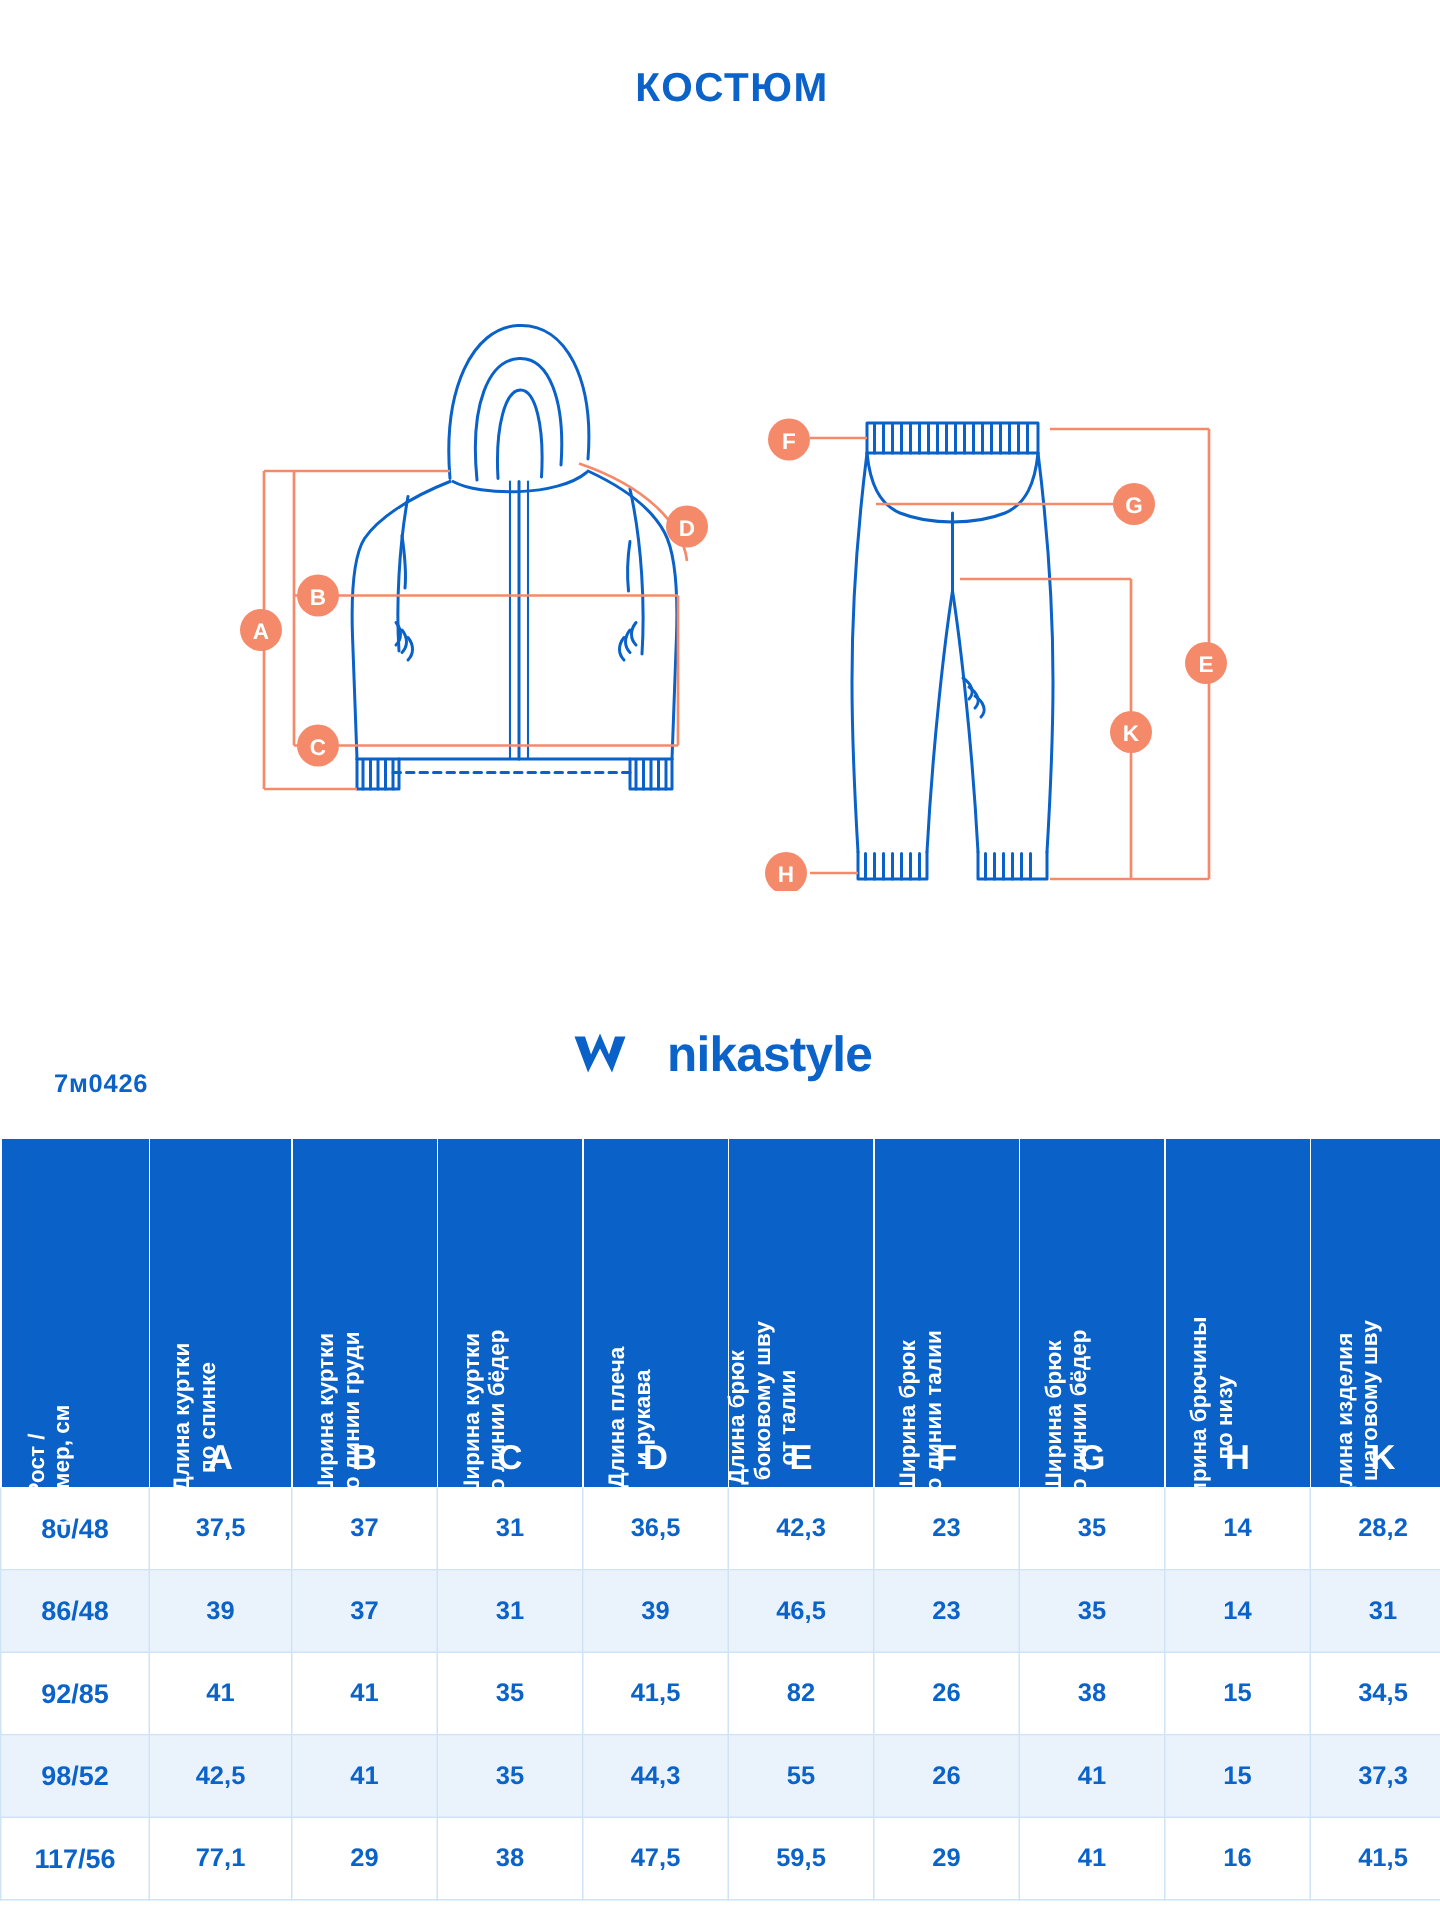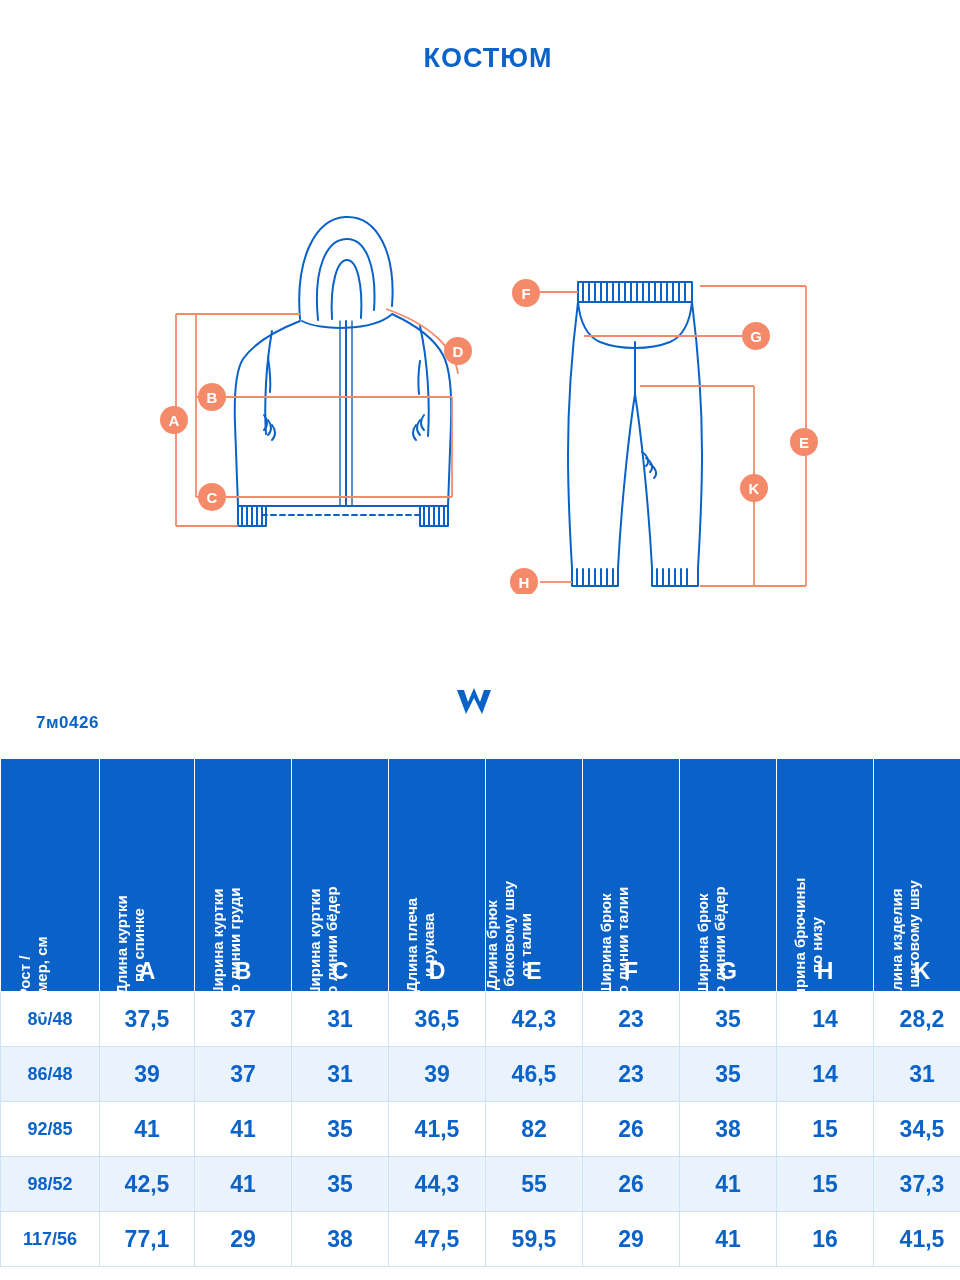--- a/index.html
+++ b/index.html
@@ -100,21 +100,21 @@
     bottom: 6px;
     font-size: 23px;
     font-weight: bold;
     text-align: center;
   }
   .vhead.first .vtext {
     bottom: 14px;
   }
   table.sizes td {
     text-align: center;
-    font-size: 23px;
+    font-size: 17px;
     font-weight: bold;
     color: #0b63c9;
     border: 1px solid #cfe3f7;
     height: 52px;
     background: #ffffff;
   }
   table.sizes tr.alt td {
     background: #eaf3fc;
   }
   table.sizes td.first {
@@ -254,20 +254,21 @@
     </svg>
   </div>
 
   <div class="sku">7м0426</div>
 
   <div class="brand">
     <span class="brand-inner">
       <svg width="54" height="36" viewBox="0 0 54 36">
         <path d="M4 6 L13 30 L21 14 L29 30 L38 6 L31 6 L27 18 L21 4 L15 18 L11 6 Z" fill="#0a62c8"></path>
       </svg>
+      <span>nikastyle</span>
     </span>
   </div>
 
   <table class="sizes">
     <thead>
       <tr>
         <th class="vhead first" style="width:98px">
           <span class="vtext">Рост /<br>размер, см</span>
         </th>
         <th class="vhead" style="width:94px">

